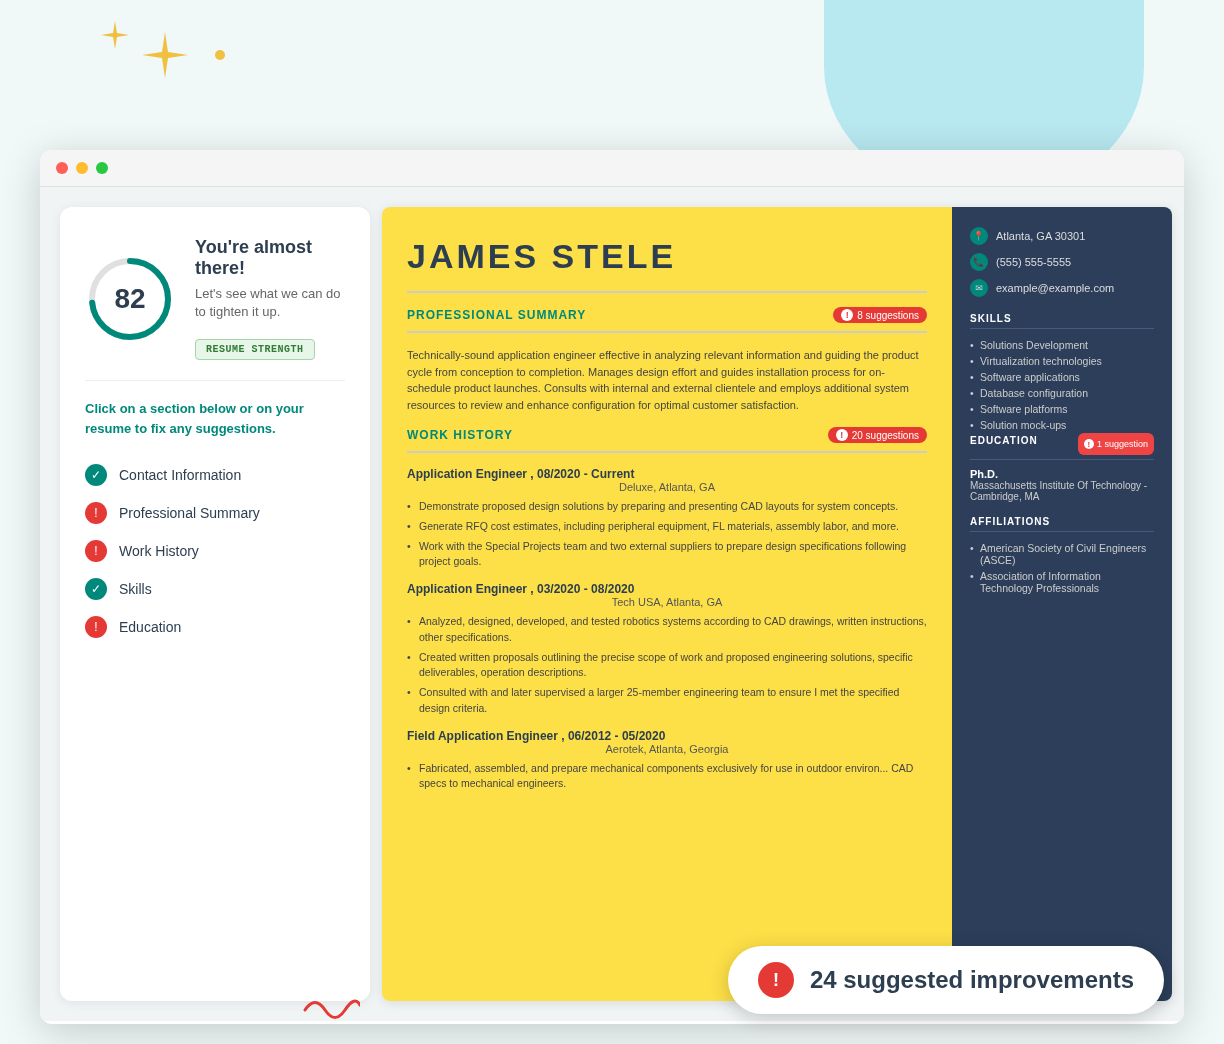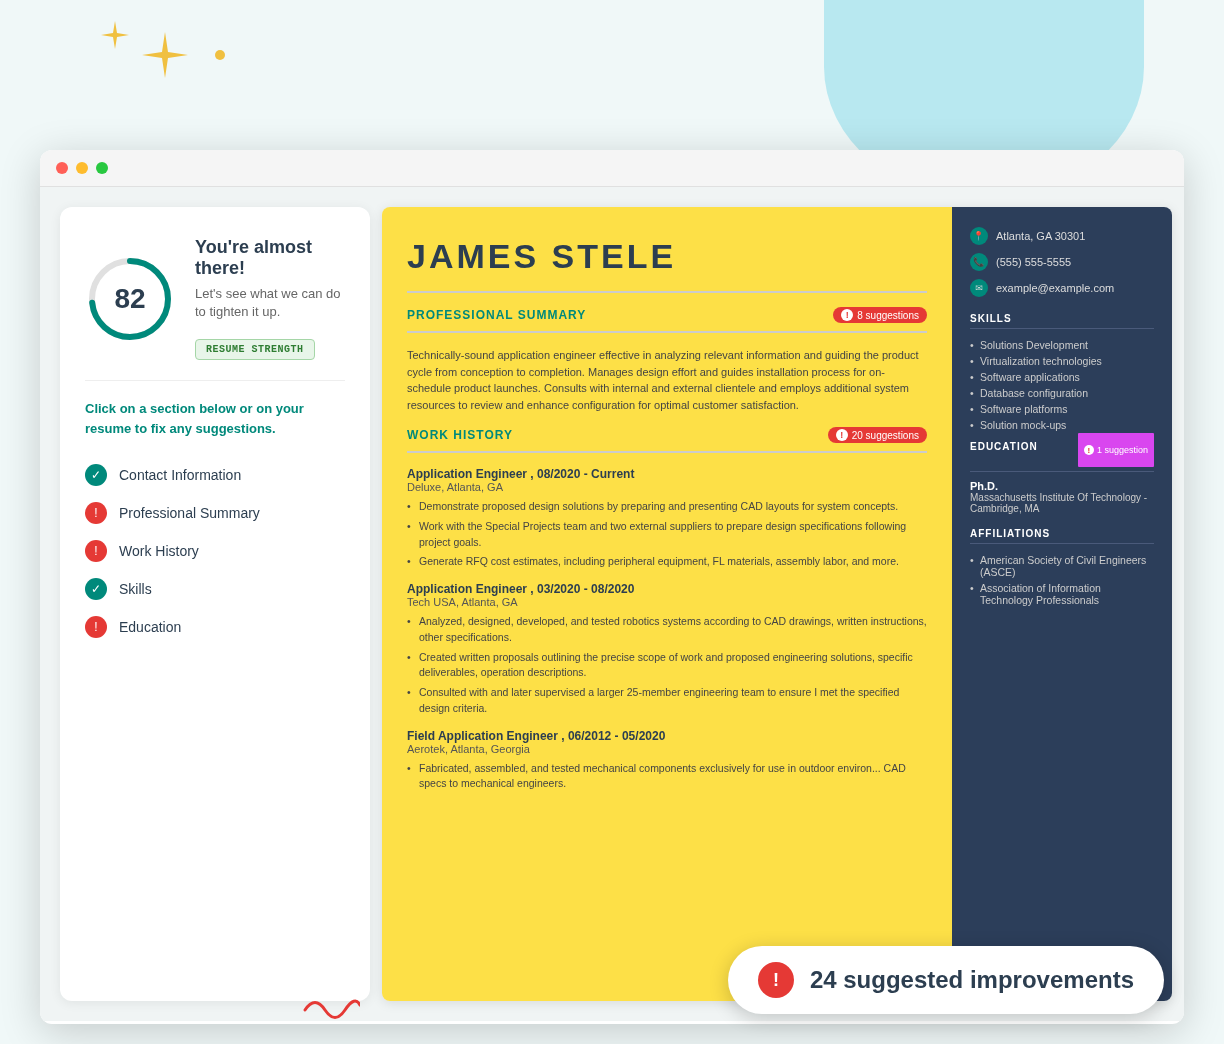--- a/index.html
+++ b/index.html
@@ -293,20 +293,21 @@
     .resume-job-title {
       font-size: 12px;
       font-weight: bold;
       color: #2c3e50;
     }
 
     .resume-job-company {
       font-size: 11px;
       color: #555;
       margin-bottom: 6px;
+      text-align: center;
     }
 
     .resume-bullets {
       list-style: none;
       margin-bottom: 12px;
     }
 
     .resume-bullets li {
       font-size: 10.5px;
       color: #444;
@@ -398,25 +399,25 @@
       color: #ccc;
     }
 
     .edu-section-header {
       display: flex;
       align-items: center;
       justify-content: space-between;
     }
 
     .edu-badge {
-      background: #d946ef;
+      background: #ef4444;
       color: #fff;
       font-size: 9px;
-      padding: 12px 6px;
-      border-radius: 1px;
+      padding: 6px 6px;
+      border-radius: 6px;
       display: flex;
       align-items: center;
       gap: 3px;
     }
 
     .edu-badge::before {
       content: '!';
       background: #fff;
       color: #e53935;
       border-radius: 50%;
@@ -560,40 +561,40 @@
           <div class="resume-section-title">WORK HISTORY</div>
           <div class="suggestion-badge">20 suggestions</div>
         </div>
         <hr class="resume-divider">
 
         <div>
           <div class="resume-job-title">Application Engineer , 08/2020 - Current</div>
           <div class="resume-job-company">Deluxe, Atlanta, GA</div>
           <ul class="resume-bullets">
             <li>Demonstrate proposed design solutions by preparing and presenting CAD layouts for system concepts.</li>
+            <li>Generate RFQ cost estimates, including peripheral equipment, FL materials, assembly labor, and more.</li>
             <li>Work with the Special Projects team and two external suppliers to prepare design specifications following project goals.</li>
-            <li>Generate RFQ cost estimates, including peripheral equipment, FL materials, assembly labor, and more.</li>
           </ul>
         </div>
 
         <div>
           <div class="resume-job-title">Application Engineer , 03/2020 - 08/2020</div>
           <div class="resume-job-company">Tech USA, Atlanta, GA</div>
           <ul class="resume-bullets">
             <li>Analyzed, designed, developed, and tested robotics systems according to CAD drawings, written instructions, other specifications.</li>
             <li>Created written proposals outlining the precise scope of work and proposed engineering solutions, specific deliverables, operation descriptions.</li>
             <li>Consulted with and later supervised a larger 25-member engineering team to ensure I met the specified design criteria.</li>
           </ul>
         </div>
 
         <div>
           <div class="resume-job-title">Field Application Engineer , 06/2012 - 05/2020</div>
           <div class="resume-job-company">Aerotek, Atlanta, Georgia</div>
           <ul class="resume-bullets">
-            <li>Fabricated, assembled, and tested mechanical components exclusively for use in outdoor environ... CAD specs to mechanical engineers.</li>
+            <li>Fabricated, assembled, and prepare mechanical components exclusively for use in outdoor environ... CAD specs to mechanical engineers.</li>
           </ul>
         </div>
       </div>
 
       <div class="resume-sidebar">
         <div class="sidebar-contact">
           <div class="contact-item">
             <div class="contact-icon">📍</div>
             <span>Atlanta, GA 30301</span>
           </div>

